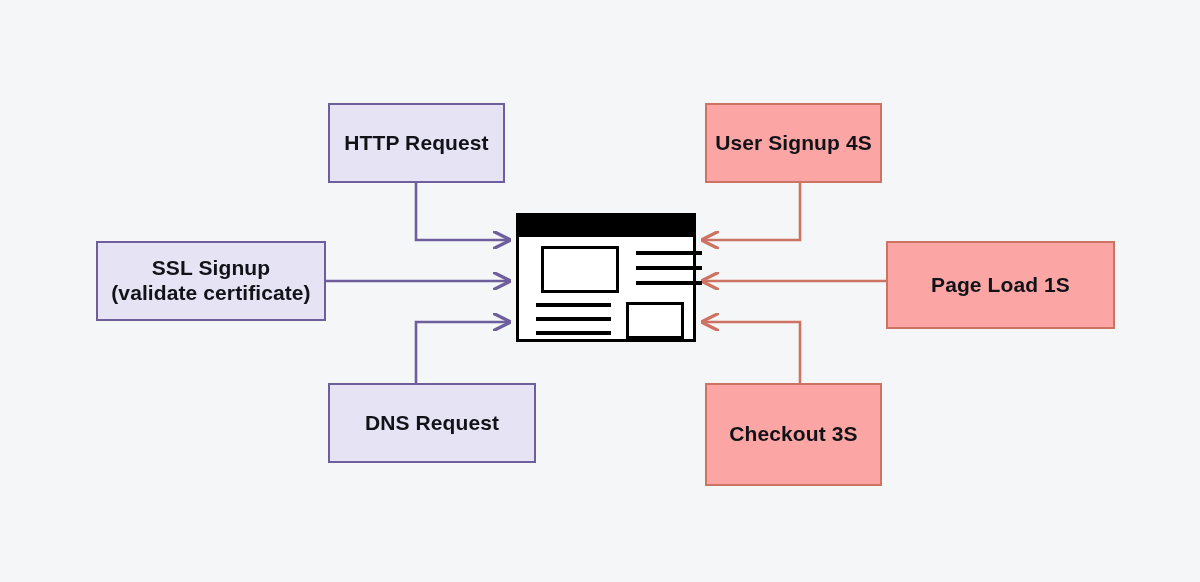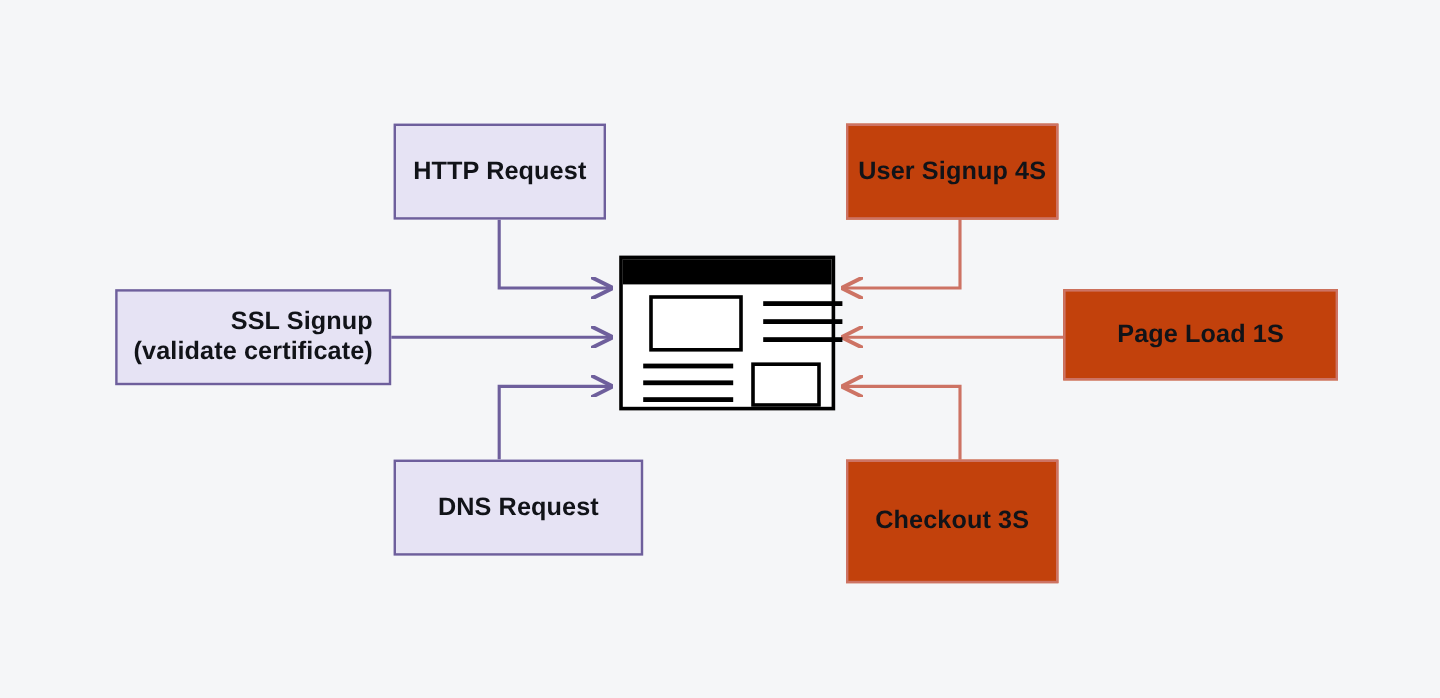--- a/index.html
+++ b/index.html
@@ -37,28 +37,27 @@
     color: #111318;
     line-height: 1.18;
     letter-spacing: 0.1px;
     z-index: 3;
   }
   .node.client {
     background: #e6e3f4;
     border: 2px solid #6e5f9c;
   }
   .node.server {
-    background: #c2410c;
+    background: #fca5a5;
     border: 2px solid #cd7364;
   }
   .node .node-label {
     display: block;
     padding: 0 8px;
     white-space: pre-line;
-    text-align: right;
   }
   
   #browser-mockup {
     position: absolute;
     left: 516px;
     top: 213px;
     width: 180px;
     height: 129px;
     background: #ffffff;
     border: 3px solid #000000;
@@ -123,21 +122,21 @@
   </div>
 
   <div class="node client" id="node-dns-request" style="left:328px; top:383px; width:208px; height:80px;">
     <span class="node-label">DNS Request</span>
   </div>
 
   <div class="node server" id="node-user-signup" style="left:705px; top:103px; width:177px; height:80px;">
     <span class="node-label">User Signup 4S</span>
   </div>
 
-  <div class="node server" id="node-page-load" style="left:886px; top:241px; width:229px; height:76px;">
+  <div class="node server" id="node-page-load" style="left:886px; top:241px; width:229px; height:88px;">
     <span class="node-label">Page Load 1S</span>
   </div>
 
   <div class="node server" id="node-checkout" style="left:705px; top:383px; width:177px; height:103px;">
     <span class="node-label">Checkout 3S</span>
   </div>
 
   <div id="browser-mockup">
     <div id="browser-titlebar"></div>
 

